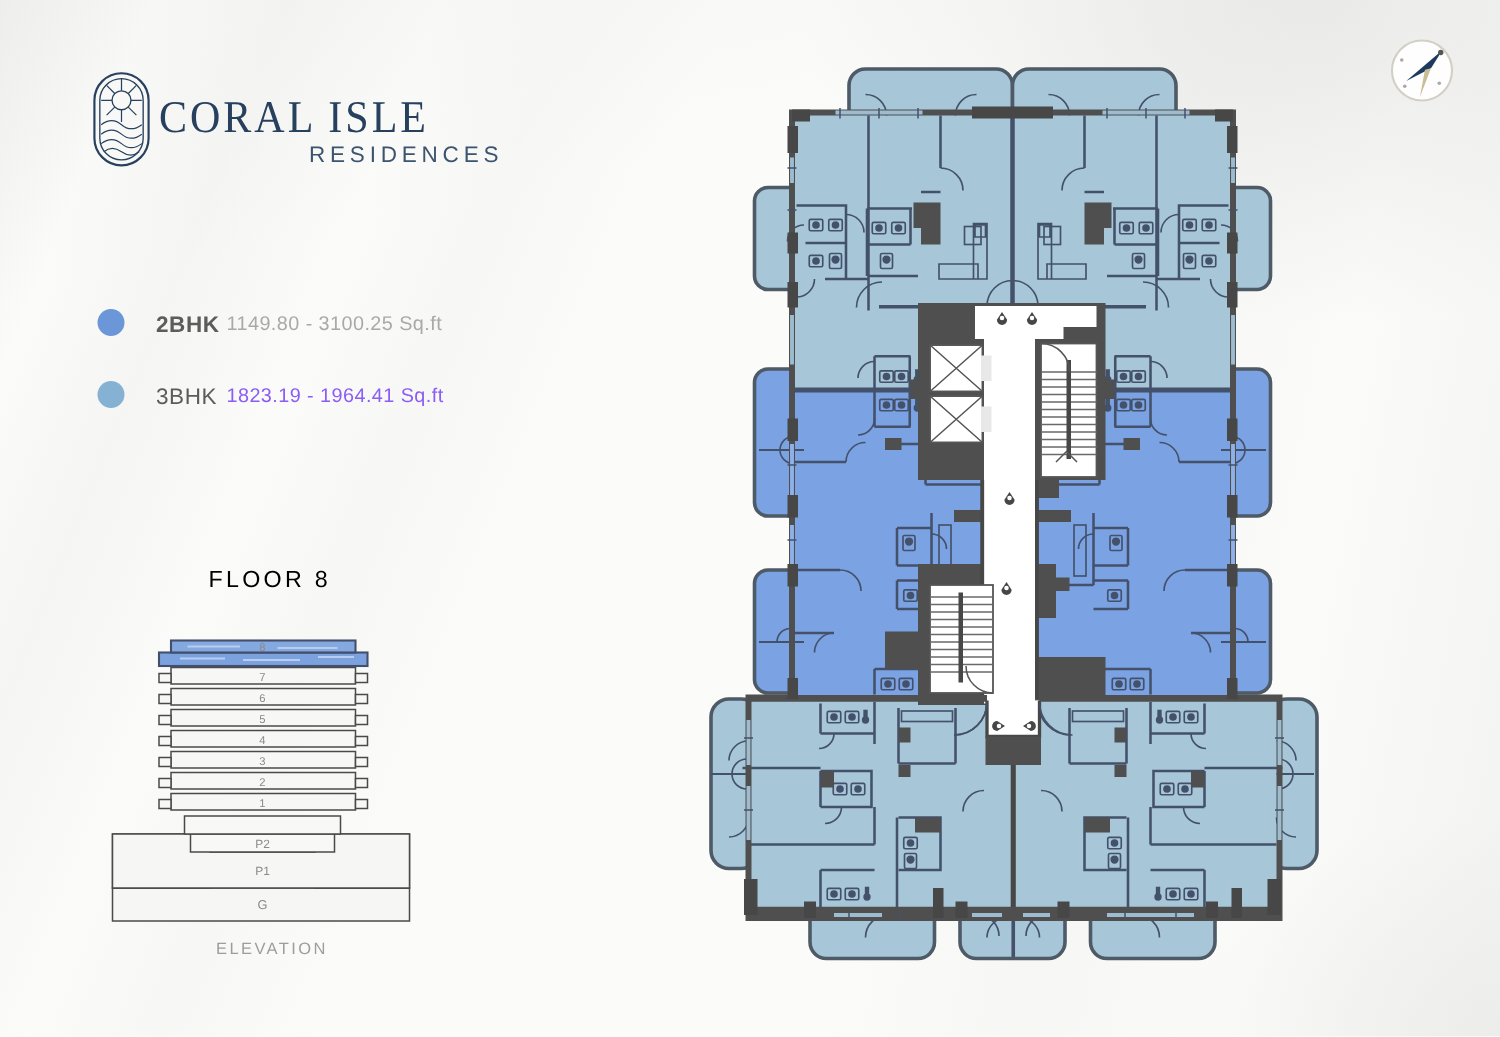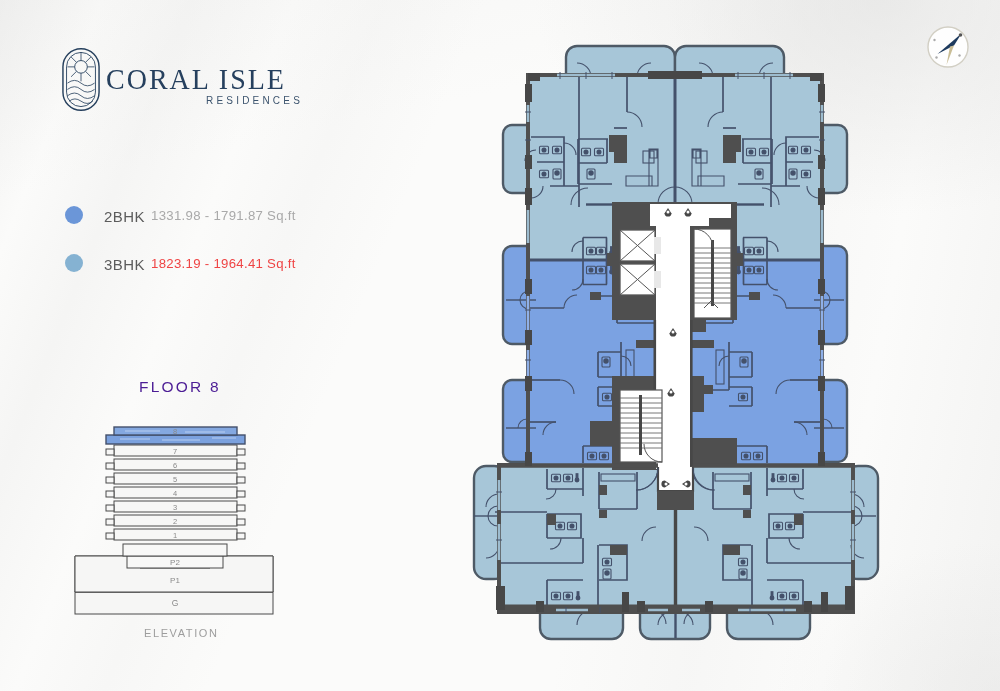--- a/index.html
+++ b/index.html
@@ -38,35 +38,35 @@
         <path d="M7 47 Q15 41 22 47 T37 47"></path>
         <path d="M7 54 Q15 48 22 54 T37 54"></path>
         <path d="M9 60 Q15 55 22 60 T35 60"></path>
       </g>
     </g>
   </svg>
 
   <div class="abs" style="left:106px;top:62px;width:230px;color:#26405e;
        font-family:'Liberation Serif',serif;font-size:28px;letter-spacing:2px;transform:scaleY(1.08);transform-origin:top">CORAL ISLE</div>
 
-  <div class="abs" style="left:206px;top:95px;color:#3c546e;font-size:10px;letter-spacing:3.2px;">RESIDENCES</div>
+  <div class="abs" style="left:206px;top:95px;color:#3c546e;font-size:15px;letter-spacing:3.2px;">RESIDENCES</div>
 
   <div class="abs" style="left:65px;top:206px;width:18px;height:18px;border-radius:50%;background:#6b96d8"></div>
 
-  <div class="abs" style="left:104px;top:208px;font-size:15px;font-weight:normal;color:#5c5c5c;letter-spacing:.4px">2BHK</div>
-
-  <div class="abs" style="left:151px;top:208px;font-size:13.2px;color:#a9a9a9;letter-spacing:.3px">1331.98 - 1791.87 Sq.ft</div>
+  <div class="abs" style="left:104px;top:208px;font-size:15px;font-weight:bold;color:#5c5c5c;letter-spacing:.4px">2BHK</div>
+
+  <div class="abs" style="left:151px;top:208px;font-size:13.2px;color:#a9a9a9;letter-spacing:.3px">1149.80 - 3100.25 Sq.ft</div>
 
   <div class="abs" style="left:65px;top:254px;width:18px;height:18px;border-radius:50%;background:#85b2d2"></div>
 
   <div class="abs" style="left:104px;top:256px;font-size:15px;font-weight:normal;color:#5c5c5c;letter-spacing:.4px">3BHK</div>
 
-  <div class="abs" style="left:151px;top:256px;font-size:13.2px;color:#ef4444;letter-spacing:.3px">1823.19 - 1964.41 Sq.ft</div>
-
-  <div class="abs" style="left:139px;top:378px;font-size:15.5px;color:#4c1d95;letter-spacing:2.2px">FLOOR 8</div>
+  <div class="abs" style="left:151px;top:256px;font-size:13.2px;color:#8b5cf6;letter-spacing:.3px">1823.19 - 1964.41 Sq.ft</div>
+
+  <div class="abs" style="left:139px;top:378px;font-size:15.5px;color:#000000;letter-spacing:2.2px">FLOOR 8</div>
 
   <svg class="abs" style="left:70px;top:420px" width="210" height="200" viewBox="70 420 210 200">
     <g stroke="#4a4a4a" stroke-width="1">
 
       <rect x="75" y="592" width="198" height="22" fill="#f6f6f5"></rect>
 
       <path d="M75 592 V556 H128 L140 568 V592 Z" fill="#f6f6f5"></path>
       <path d="M273 592 V556 H222 L210 568 V592 Z" fill="#f6f6f5"></path>
       <path d="M75 592 V556 H128 L140 568 H210 L222 556 H273 V592 Z" fill="#f6f6f5"></path>
 

